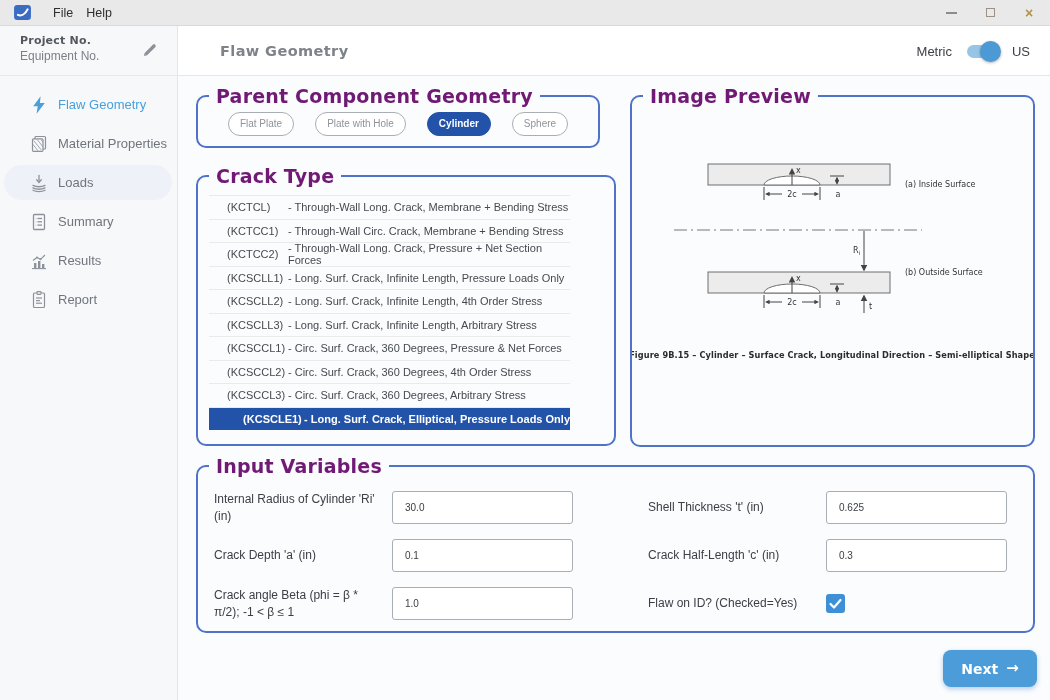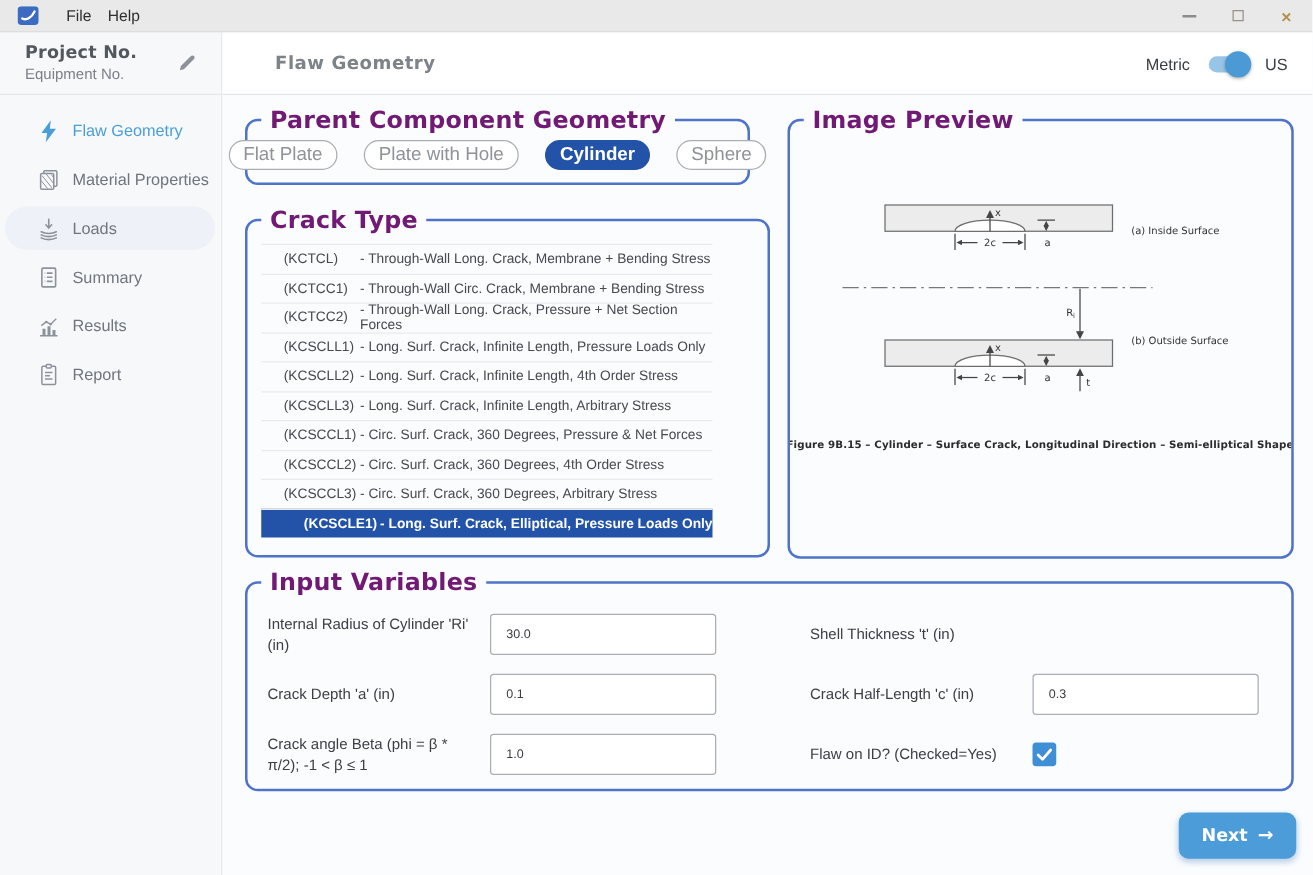--- a/index.html
+++ b/index.html
@@ -17,21 +17,21 @@
   .win-controls{margin-left:auto;display:flex;align-items:center;gap:25px;padding-right:14px;}
   .win-btn{display:flex;align-items:center;justify-content:center;width:14px;height:16px;cursor:default;}
   .min-glyph{width:11px;height:2px;background:#8c8c8c;}
   .max-glyph{width:9px;height:9px;border:1.5px solid #9b9186;box-sizing:border-box;}
   .close-glyph{font-size:14px;color:#b2924c;font-weight:bold;line-height:14px;}
   
   .sidebar{position:absolute;left:0;top:26px;width:178px;height:674px;background:#f7f8fa;
     border-right:1px solid #e4e6ea;box-sizing:border-box;}
   .sb-header{height:50px;border-bottom:1px solid #e6e8ec;position:relative;
     padding:8px 0 0 20px;box-sizing:border-box;}
-  .sb-title{font-family:"DejaVu Sans",sans-serif;font-size:14px;font-weight:bold;color:#53575e;letter-spacing:.2px;}
+  .sb-title{font-family:"DejaVu Sans",sans-serif;font-size:11px;font-weight:bold;color:#53575e;letter-spacing:.2px;}
   .sb-sub{font-size:12px;color:#7b7f86;margin-top:2px;}
   .sb-edit{position:absolute;right:18px;top:15px;width:18px;height:18px;cursor:pointer;}
   .nav{position:absolute;top:59px;left:0;width:178px;}
   .nav-item{height:39px;display:flex;align-items:center;padding-left:29px;gap:9px;
     font-size:13px;color:#70757d;position:relative;cursor:pointer;}
   .nav-item > *{position:relative;z-index:1;}
   .nav-item.active{color:#4a9fd9;}
   .nav-item.hl::before{content:"";position:absolute;left:4px;right:6px;top:2px;bottom:2px;
     background:#eef2f8;border-radius:18px;z-index:0;}
   .nav-icon{width:20px;height:20px;display:flex;align-items:center;justify-content:center;flex-shrink:0;}
@@ -49,21 +49,21 @@
     background:#4b9ad5;box-shadow:0 1px 3px rgba(0,0,0,.3);}
   
   .content{position:absolute;left:178px;top:76px;width:872px;height:624px;background:#fbfcfe;}
   .panel{position:absolute;border:2px solid #4e73c9;border-radius:10px;box-sizing:border-box;background:#fbfcfe;}
   .legend{position:absolute;top:-10px;left:11px;background:#fbfcfe;padding:0 7px;
     font-family:"DejaVu Sans",sans-serif;font-weight:bold;font-size:19px;color:#701a75;
     letter-spacing:.2px;white-space:nowrap;line-height:18px;}
   .p-geom{left:18px;top:19px;width:404px;height:53px;}
   .geom-row{position:absolute;left:0;top:15px;width:100%;display:flex;justify-content:center;gap:21px;}
   .pill{height:24px;line-height:22px;padding:0 11px;border:1px solid #a9aeb5;border-radius:13px;
-    font-size:15px;color:#8e939a;background:#fff;box-sizing:border-box;cursor:pointer;white-space:nowrap;}
+    font-size:10px;color:#8e939a;background:#fff;box-sizing:border-box;cursor:pointer;white-space:nowrap;}
   .pill.selected{background:#2253a8;border-color:#2253a8;color:#fff;font-weight:bold;}
   .p-crack{left:18px;top:99px;width:420px;height:271px;}
   .crack-list{position:absolute;left:11px;top:18px;width:361px;}
   .crack-row{display:flex;align-items:center;height:23.5px;border-top:1px solid #eaeaea;
     font-size:11px;color:#46494f;padding-left:18px;box-sizing:border-box;cursor:pointer;}
   .crack-row .code{width:61px;flex-shrink:0;}
   .crack-row.selected{background:#2253a8;color:#fff;font-weight:bold;justify-content:flex-end;}
   .p-preview{left:452px;top:19px;width:405px;height:352px;}
   .diagram{position:absolute;left:0;top:0;width:401px;height:348px;}
   .dtext text{font-size:8px;fill:#333;font-family:"DejaVu Sans",sans-serif;}
@@ -319,20 +319,21 @@
     <div class="iv-label" style="left:16px;top:24px;">Internal Radius of Cylinder 'Ri' (in)</div>
     <input class="iv-input" style="left: 194px; top: 24px;" value="30.0">
 
     <div class="iv-label" style="left:16px;top:72px;">Crack Depth 'a' (in)</div>
     <input class="iv-input" style="left: 194px; top: 72px;" value="0.1">
 
     <div class="iv-label" style="left:16px;top:120px;">Crack angle Beta (phi = β * π/2); -1 &lt; β ≤ 1</div>
     <input class="iv-input" style="left: 194px; top: 120px;" value="1.0">
 
     <div class="iv-label" style="left:450px;top:24px;">Shell Thickness 't' (in)</div>
+    <input class="iv-input" style="left: 628px; top: 24px;" value="0.625">
 
     <div class="iv-label" style="left:450px;top:72px;">Crack Half-Length 'c' (in)</div>
     <input class="iv-input" style="left: 628px; top: 72px;" value="0.3">
 
     <div class="iv-label" style="left:450px;top:120px;">Flaw on ID? (Checked=Yes)</div>
     <div class="checkbox">
       <svg viewBox="0 0 19 19" width="19" height="19">
           <polyline points="4.5,10 8,13.5 14.5,6" fill="none" stroke="#fff" stroke-width="2.2" stroke-linecap="round" stroke-linejoin="round"></polyline>
         </svg>
     </div>

